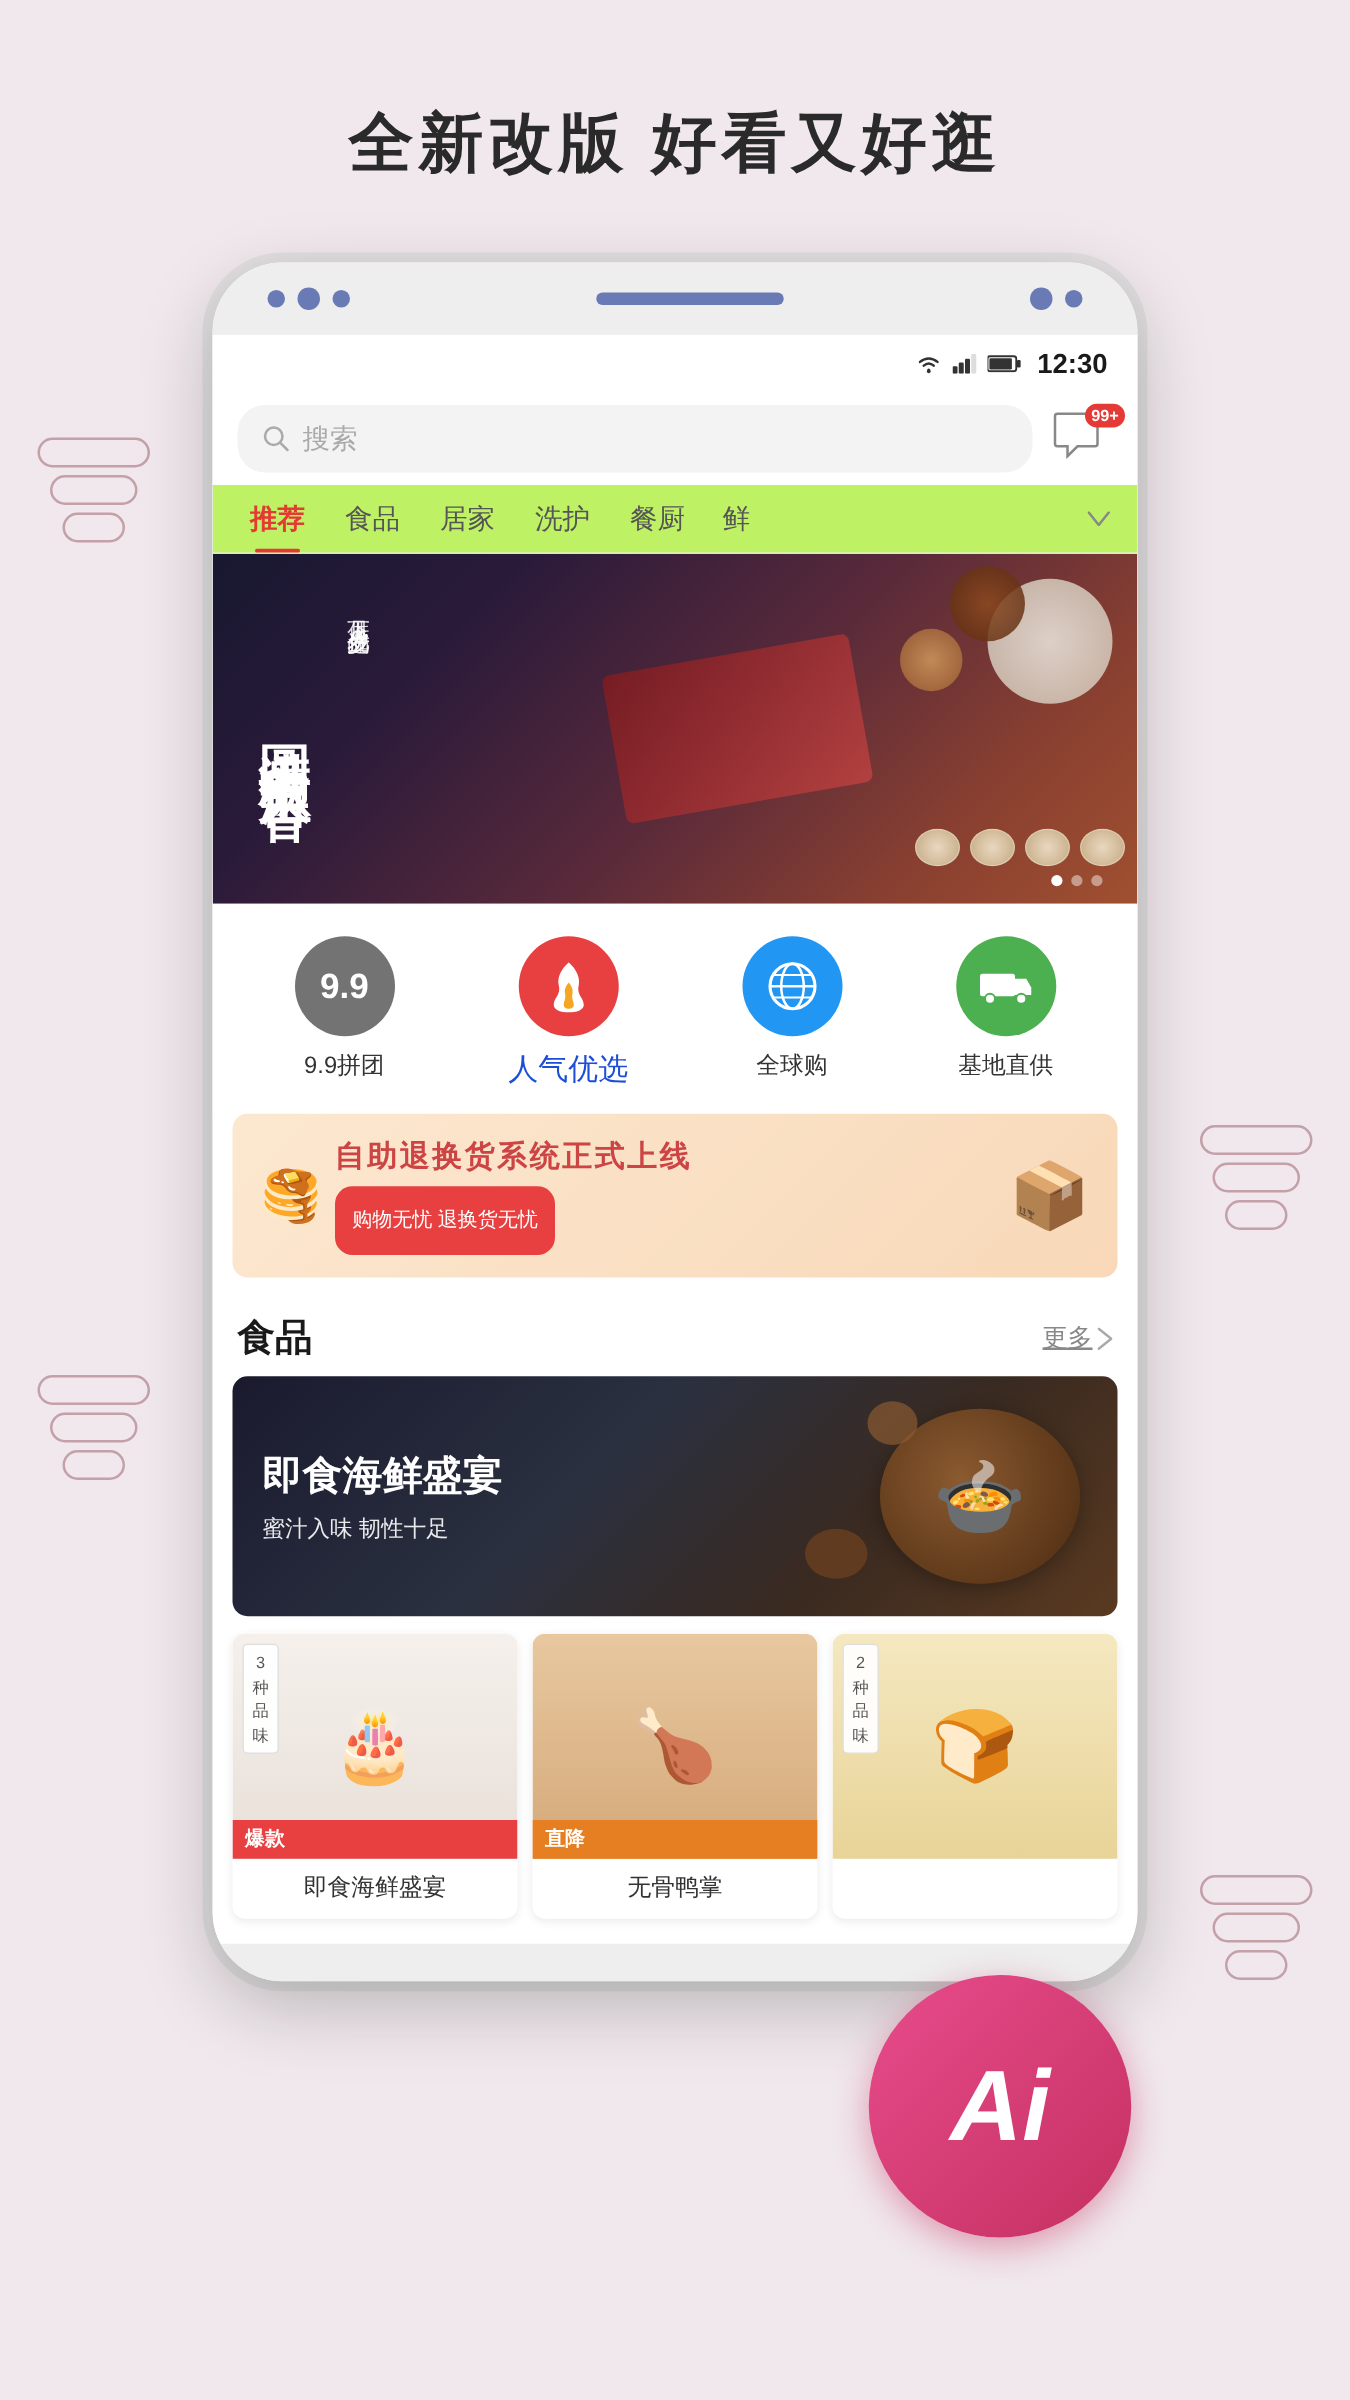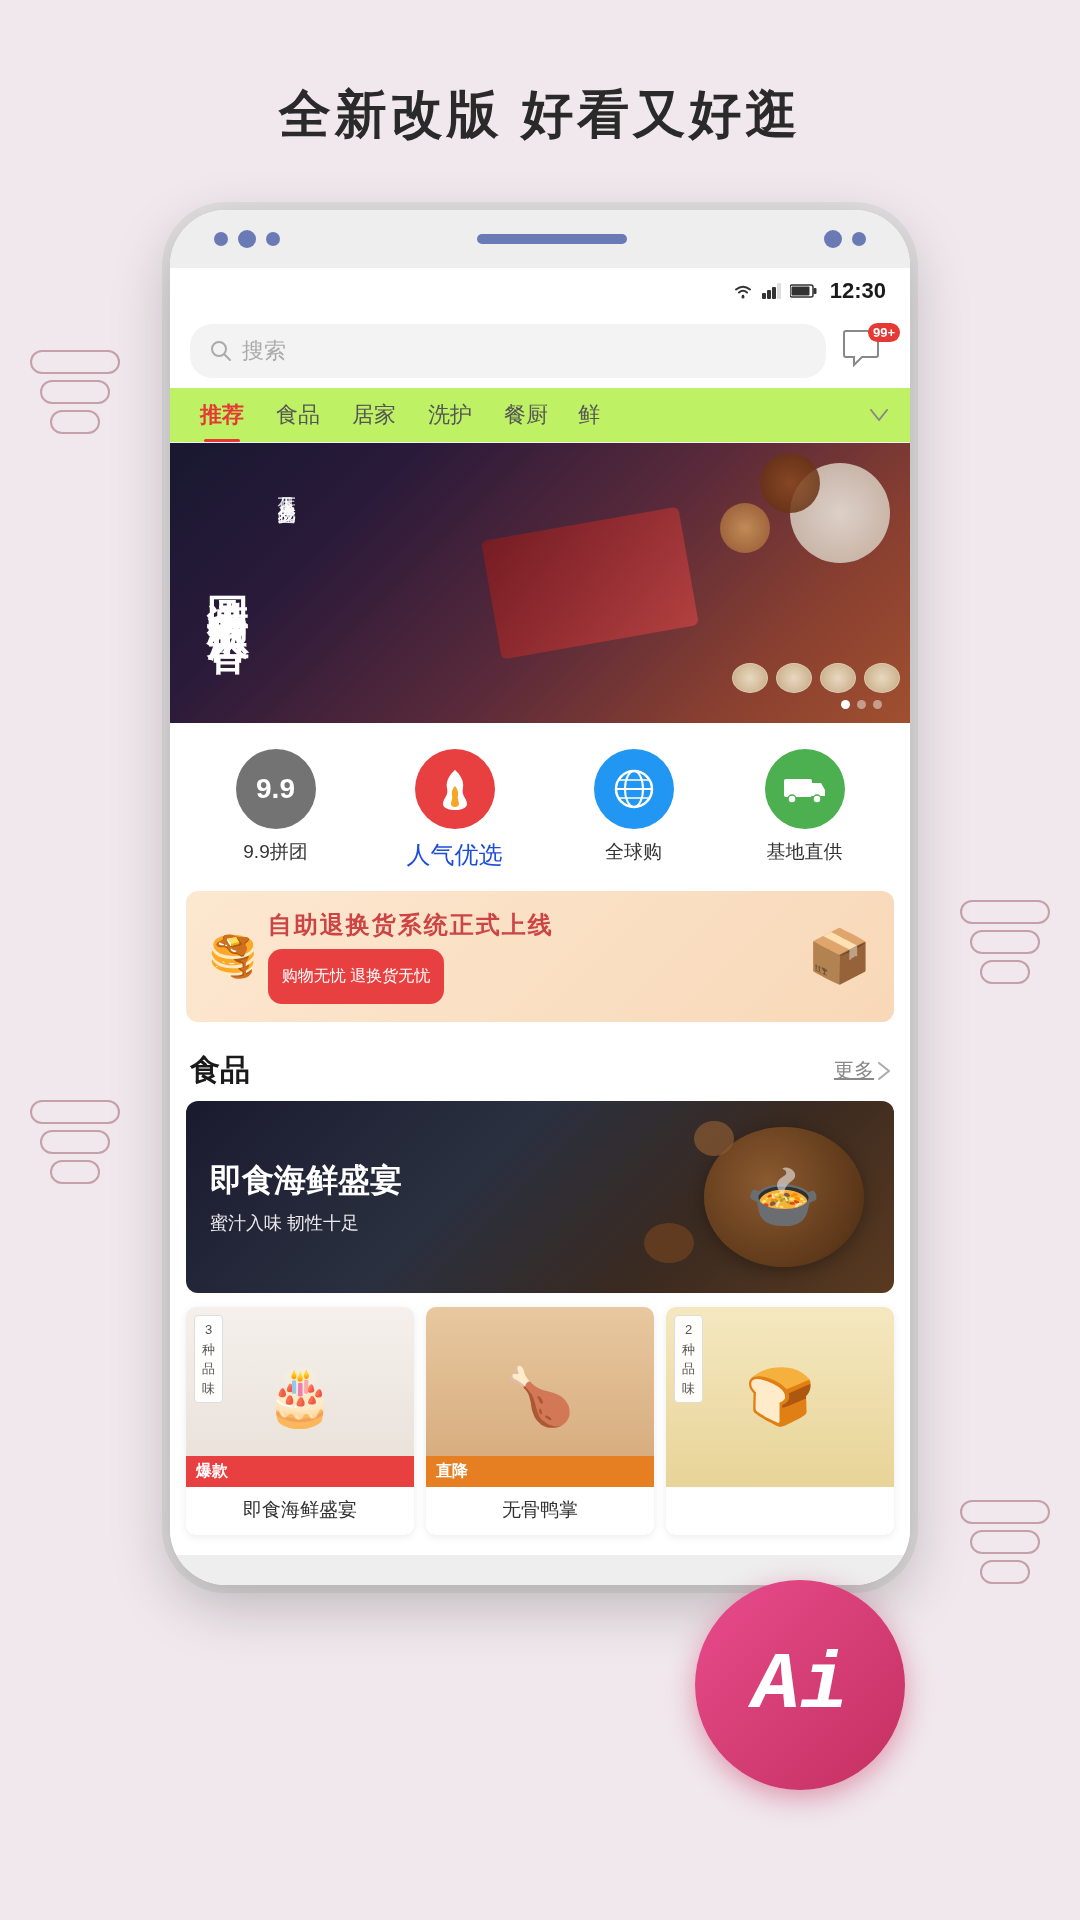--- a/index.html
+++ b/index.html
@@ -296,16 +296,16 @@
         </div>
       </div>
 
     </div>
 
     <div style="background:#eeeeee;height:30px;border-radius:0 0 48px 48px;"></div>
 
   </div>
 
   <div style="position:absolute;bottom:130px;right:175px;width:210px;height:210px;background:linear-gradient(135deg,#e84c8c,#c43060);border-radius:50%;display:flex;align-items:center;justify-content:center;box-shadow:0 8px 28px rgba(200,50,100,0.45);cursor:pointer;z-index:100;">
-    <span style="color:white;font-size:80px;font-style:italic;font-weight:700;font-family:Liberation Mono, monospace;">Ai</span>
+    <span style="color:white;font-size:80px;font-style:italic;font-weight:700;font-family:Liberation Sans, sans-serif;">Ai</span>
   </div>
 
 </div>
 
 </body></html>

